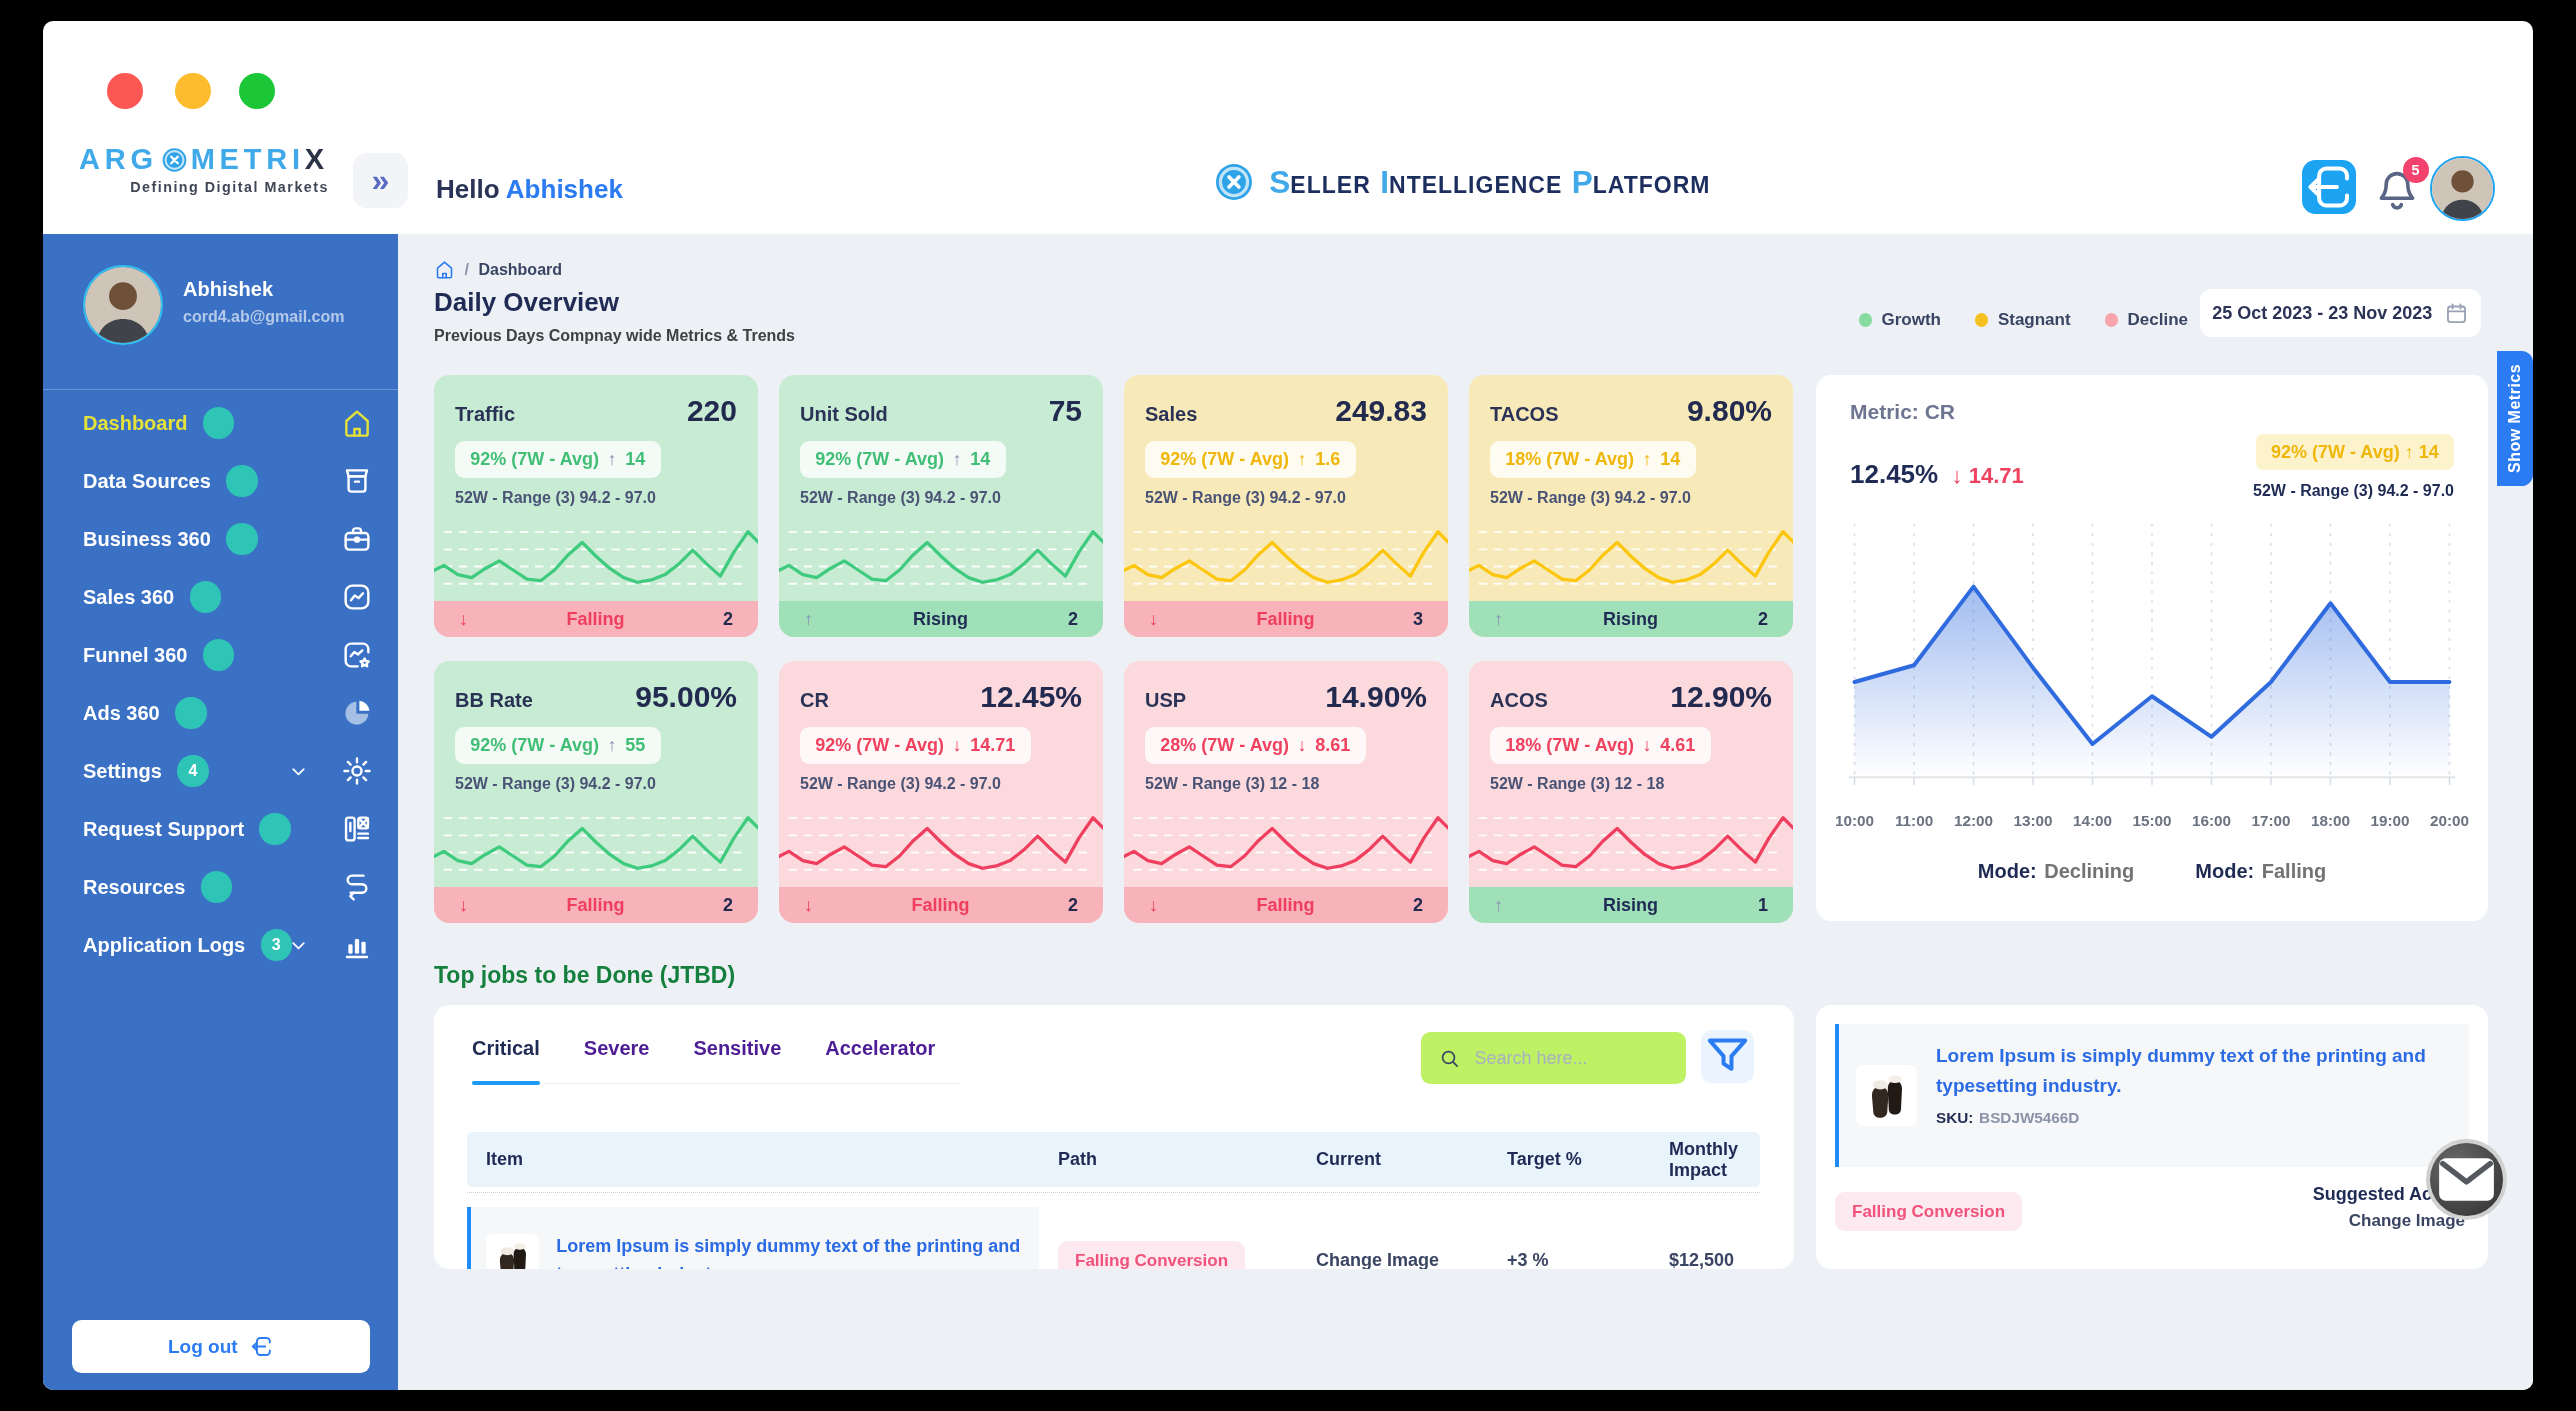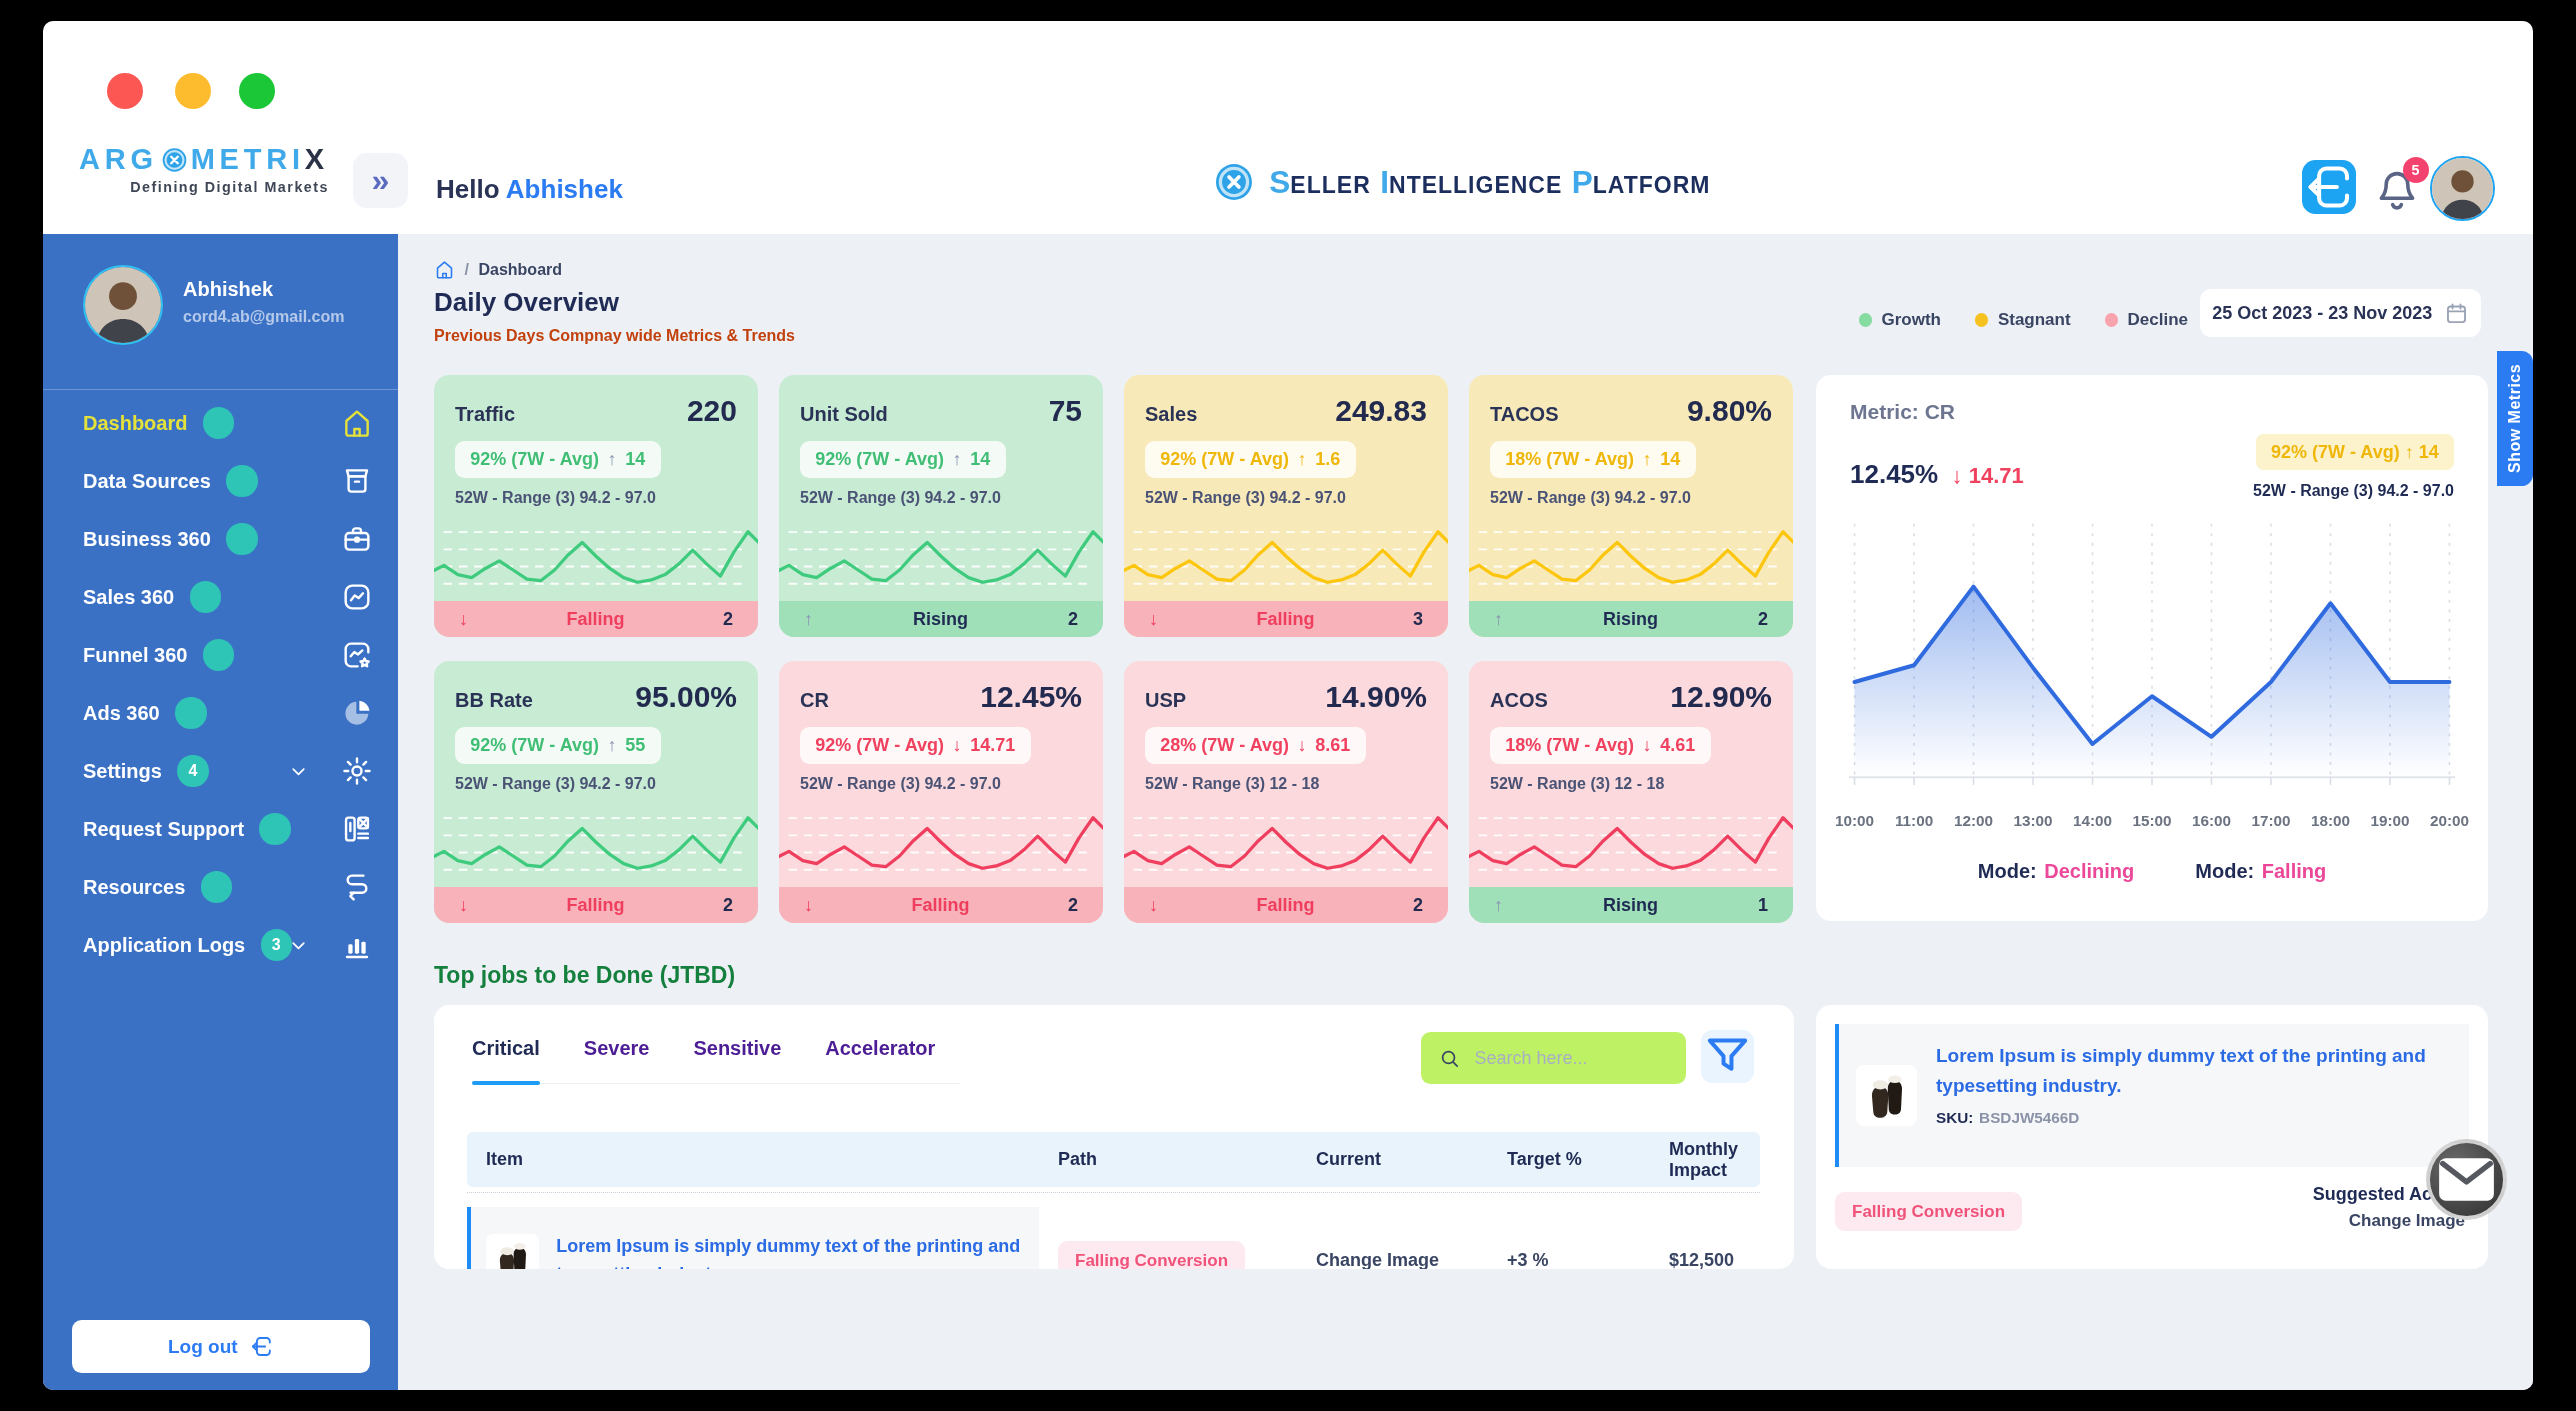--- a/index.html
+++ b/index.html
@@ -46,21 +46,21 @@
   .sb-badge{margin-left:15.3px;width:31.5px;height:31.5px;border-radius:50%;background:#2EC5B6;color:#fff;font-size:16px;font-weight:700;display:flex;align-items:center;justify-content:center;}
   .logout-bar{position:absolute;left:29px;bottom:17px;width:298px;height:53px;border-radius:9.5px;background:#fff;color:#2B7BF3;font-size:19px;font-weight:700;display:flex;align-items:center;justify-content:center;gap:11.4px;cursor:pointer;}
   .logout-bar svg{width:25px;height:25px;}
   
   .main{position:absolute;left:355px;top:213px;width:2135px;height:1156px;background:#EDF1F6;}
   .breadcrumb{position:absolute;left:36px;top:25px;display:flex;align-items:center;gap:9.5px;font-size:16px;font-weight:600;color:#8A93A8;}
   .bc-home{width:21px;height:21px;color:#2B7BF3;cursor:pointer;}
   .bc-home svg{width:100%;height:100%;}
   .bc-crumb{color:#3A4563;cursor:pointer;}
   .page-title{position:absolute;left:36px;top:53px;font-size:26px;font-weight:700;color:#1F2B54;}
-  .page-sub{position:absolute;left:36px;top:93px;font-size:16px;font-weight:600;color:#c2410c;}
+  .page-sub{position:absolute;left:36px;top:93px;font-size:16px;font-weight:600;color:#404040;}
   .legend{position:absolute;right:345px;top:76px;display:flex;gap:34px;}
   .lg-item{display:flex;align-items:center;gap:9.5px;font-size:17px;font-weight:600;color:#3A4563;}
   .lg-dot{width:13.4px;height:13.4px;border-radius:50%;}
   .date-pill{position:absolute;right:52px;top:55px;width:281px;height:48px;background:#fff;border-radius:11.4px;display:flex;align-items:center;justify-content:center;gap:11.4px;font-size:18px;font-weight:700;color:#2A3356;cursor:pointer;}
   .date-pill .ic{width:25px;height:25px;color:#9AA3B5;}
   .date-pill .ic svg{width:100%;height:100%;}
   .show-tab{position:absolute;right:0;top:117px;width:36px;height:135px;background:#2B7BF3;border-radius:11.4px 0 0 11.4px;color:#fff;font-size:16px;font-weight:700;writing-mode:vertical-rl;transform:rotate(180deg);display:flex;align-items:center;justify-content:center;letter-spacing:0.5px;cursor:pointer;}
   
   .cards{position:absolute;left:36px;top:141px;display:grid;grid-template-columns:repeat(4,324px);gap:24px 21px;}
   .m-card{position:relative;width:324px;height:262px;border-radius:15.3px;overflow:hidden;cursor:pointer;}
@@ -89,21 +89,21 @@
   .mp-title{position:absolute;left:34px;top:25px;font-size:21px;font-weight:700;color:#6D7590;}
   .mp-value{position:absolute;left:34px;top:84px;font-size:26px;font-weight:800;color:#1F2B54;display:flex;gap:13.4px;align-items:baseline;}
   .mp-delta{font-size:22px;font-weight:800;color:#F0415F;}
   .mp-badge{position:absolute;right:34px;top:59px;background:#FCF2CB;border-radius:7.6px;padding:7.6px 15.3px;font-size:18px;font-weight:800;color:#EFB70A;}
   .mp-range{position:absolute;right:34px;top:107px;font-size:16px;font-weight:800;color:#1F2B54;}
   .mp-chart{position:absolute;left:29px;top:143px;width:614px;height:286px;}
   .mp-xlabels{position:absolute;left:29px;top:437px;width:614px;height:23px;}
   .mp-xlabels span{position:absolute;transform:translateX(-50%);font-size:15.3px;font-weight:600;color:#6B7280;white-space:nowrap;}
   .mp-modes{position:absolute;left:0;top:485px;width:100%;display:flex;justify-content:center;gap:61px;font-size:20px;font-weight:800;}
   .mode-label{color:#1F2B54;}
-  .mode-value{color:#ec4899;margin-left:7.6px;}
+  .mode-value{color:#737373;margin-left:7.6px;}
   
   .jtbd-title{position:absolute;left:36px;top:728px;font-size:23px;font-weight:700;color:#15803d;}
   .jtbd-card{position:absolute;left:36px;top:771px;width:1360px;height:264px;background:#fff;border-radius:15.3px;overflow:hidden;}
   .tabs{position:absolute;left:38px;top:32px;width:488px;display:flex;gap:44px;border-bottom:1.9px solid #EEF1F5;padding-bottom:23px;}
   .tab{font-size:20px;font-weight:700;color:#4c1d95;position:relative;cursor:pointer;white-space:nowrap;}
   .tab.active{color:#1F2B54;}
   .tab.active::after{content:"";position:absolute;left:0;bottom:-25px;width:100%;height:3.8px;background:#1E9BF5;border-radius:1.9px;}
   .search-box{position:absolute;left:987px;top:27px;width:265px;height:52px;background:#bef264;border-radius:9.5px;display:flex;align-items:center;gap:11.4px;padding:0 17px;box-sizing:border-box;}
   .search-box .ic{width:23px;height:23px;color:#3A4563;flex:none;}
   .search-box .ic svg{width:100%;height:100%;}

